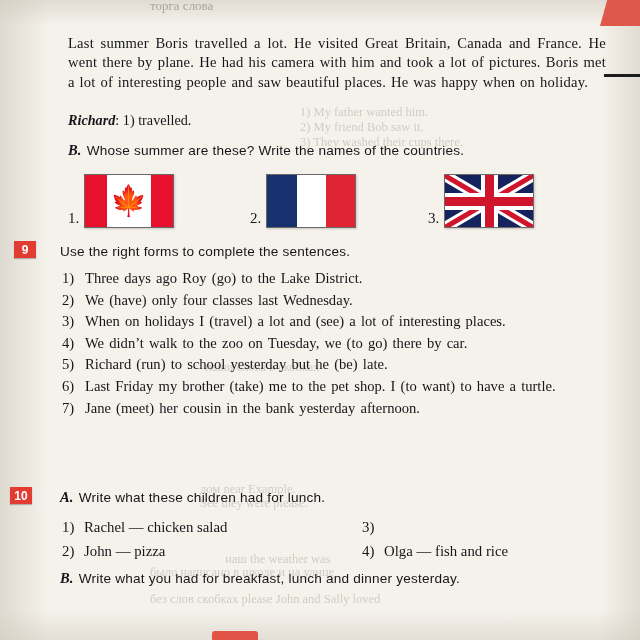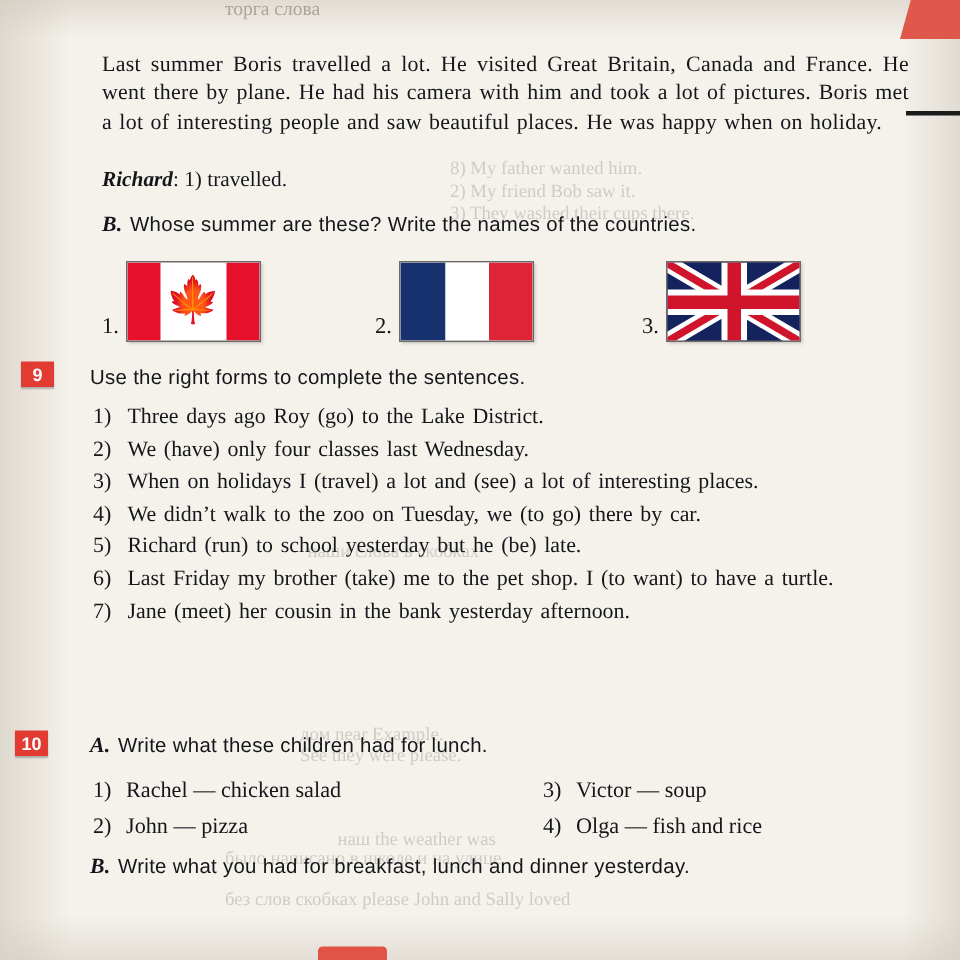--- a/index.html
+++ b/index.html
@@ -295,21 +295,21 @@
     font-size: 13px;
     color: rgba(110,104,95,0.5);
   }
 </style>
 </head>
 <body>
 
 <div class="page">
 
   <div class="ghost top-ghost-title" style="font-size:13px;">торга слова</div>
-  <div class="ghost" style="left:300px; top:105px; font-size:12.5px;">8) My father wanted him.</div>
+  <div class="ghost" style="left:300px; top:105px; font-size:12.5px;">1) My father wanted him.</div>
   <div class="ghost" style="left:300px; top:120px; font-size:12.5px;">2) My friend Bob saw it.</div>
   <div class="ghost" style="left:300px; top:135px; font-size:12.5px;">3) They washed their cups there.</div>
   <div class="ghost" style="left:205px; top:360px; font-size:12.5px;">наши слова в скобках</div>
   <div class="ghost" style="left:200px; top:482px; font-size:12.5px;">дом near Example.</div>
   <div class="ghost" style="left:200px; top:496px; font-size:12.5px;">See they were please.</div>
   <div class="ghost" style="left:225px; top:552px; font-size:12.5px;">наш the weather was</div>
   <div class="ghost" style="left:150px; top:565px; font-size:12.5px;">было написано в школе и на улице</div>
   <div class="ghost" style="left:150px; top:592px; font-size:12.5px;">без слов скобках please John and Sally loved</div>
 
   <div class="content">
@@ -407,21 +407,20 @@
           <span>Rachel — chicken salad</span>
         </div>
         <div class="lunch-item">
           <span class="n">2)</span>
           <span>John — pizza</span>
         </div>
       </div>
       <div class="lunch-col right">
         <div class="lunch-item">
           <span class="n">3)</span>
-          <span>Victor — soup</span>
         </div>
         <div class="lunch-item">
           <span class="n">4)</span>
           <span>Olga — fish and rice</span>
         </div>
       </div>
     </div>
 
     <div class="ex10-b">
       <span class="lbl">B.</span><span>Write what you had for breakfast, lunch and dinner yesterday.</span>

